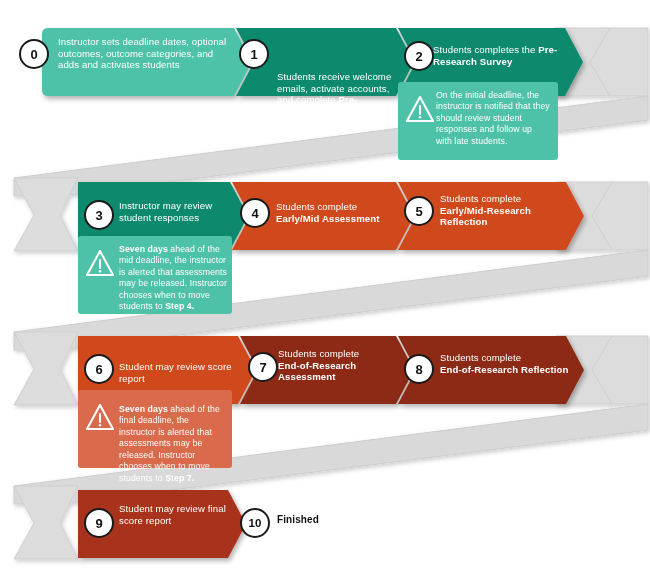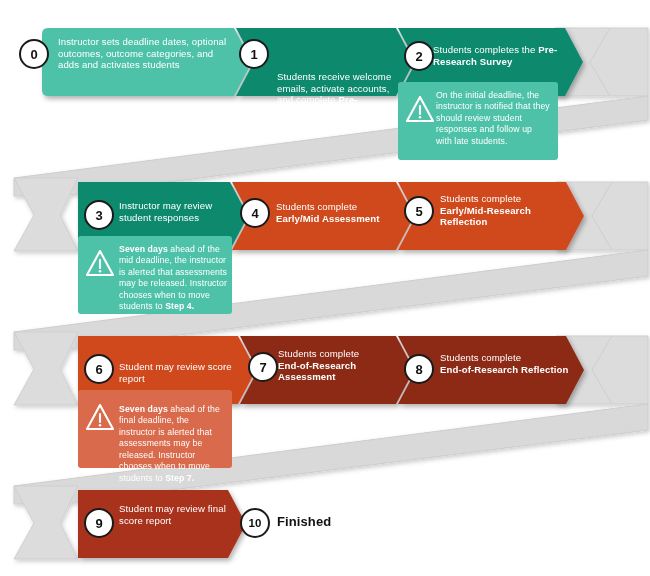--- a/index.html
+++ b/index.html
@@ -28,21 +28,21 @@
     font-size:9.6px;
     font-weight:400;
   }
   .step-label b{font-weight:700;}
   .alert-label{
     font-size:8.7px;
     font-weight:400;
     line-height:1.32;
   }
   .alert-label b{font-weight:700;}
-  .dark-label{color:#111111;font-weight:700;font-size:13px;}
+  .dark-label{color:#111111;font-weight:700;font-size:10px;}
 
   
   .badge{
     position:absolute;
     width:30px;height:30px;
     border-radius:50%;
     background:#ffffff;
     border:2.4px solid #1a1a1a;
     box-sizing:border-box;
     display:flex;align-items:center;justify-content:center;

